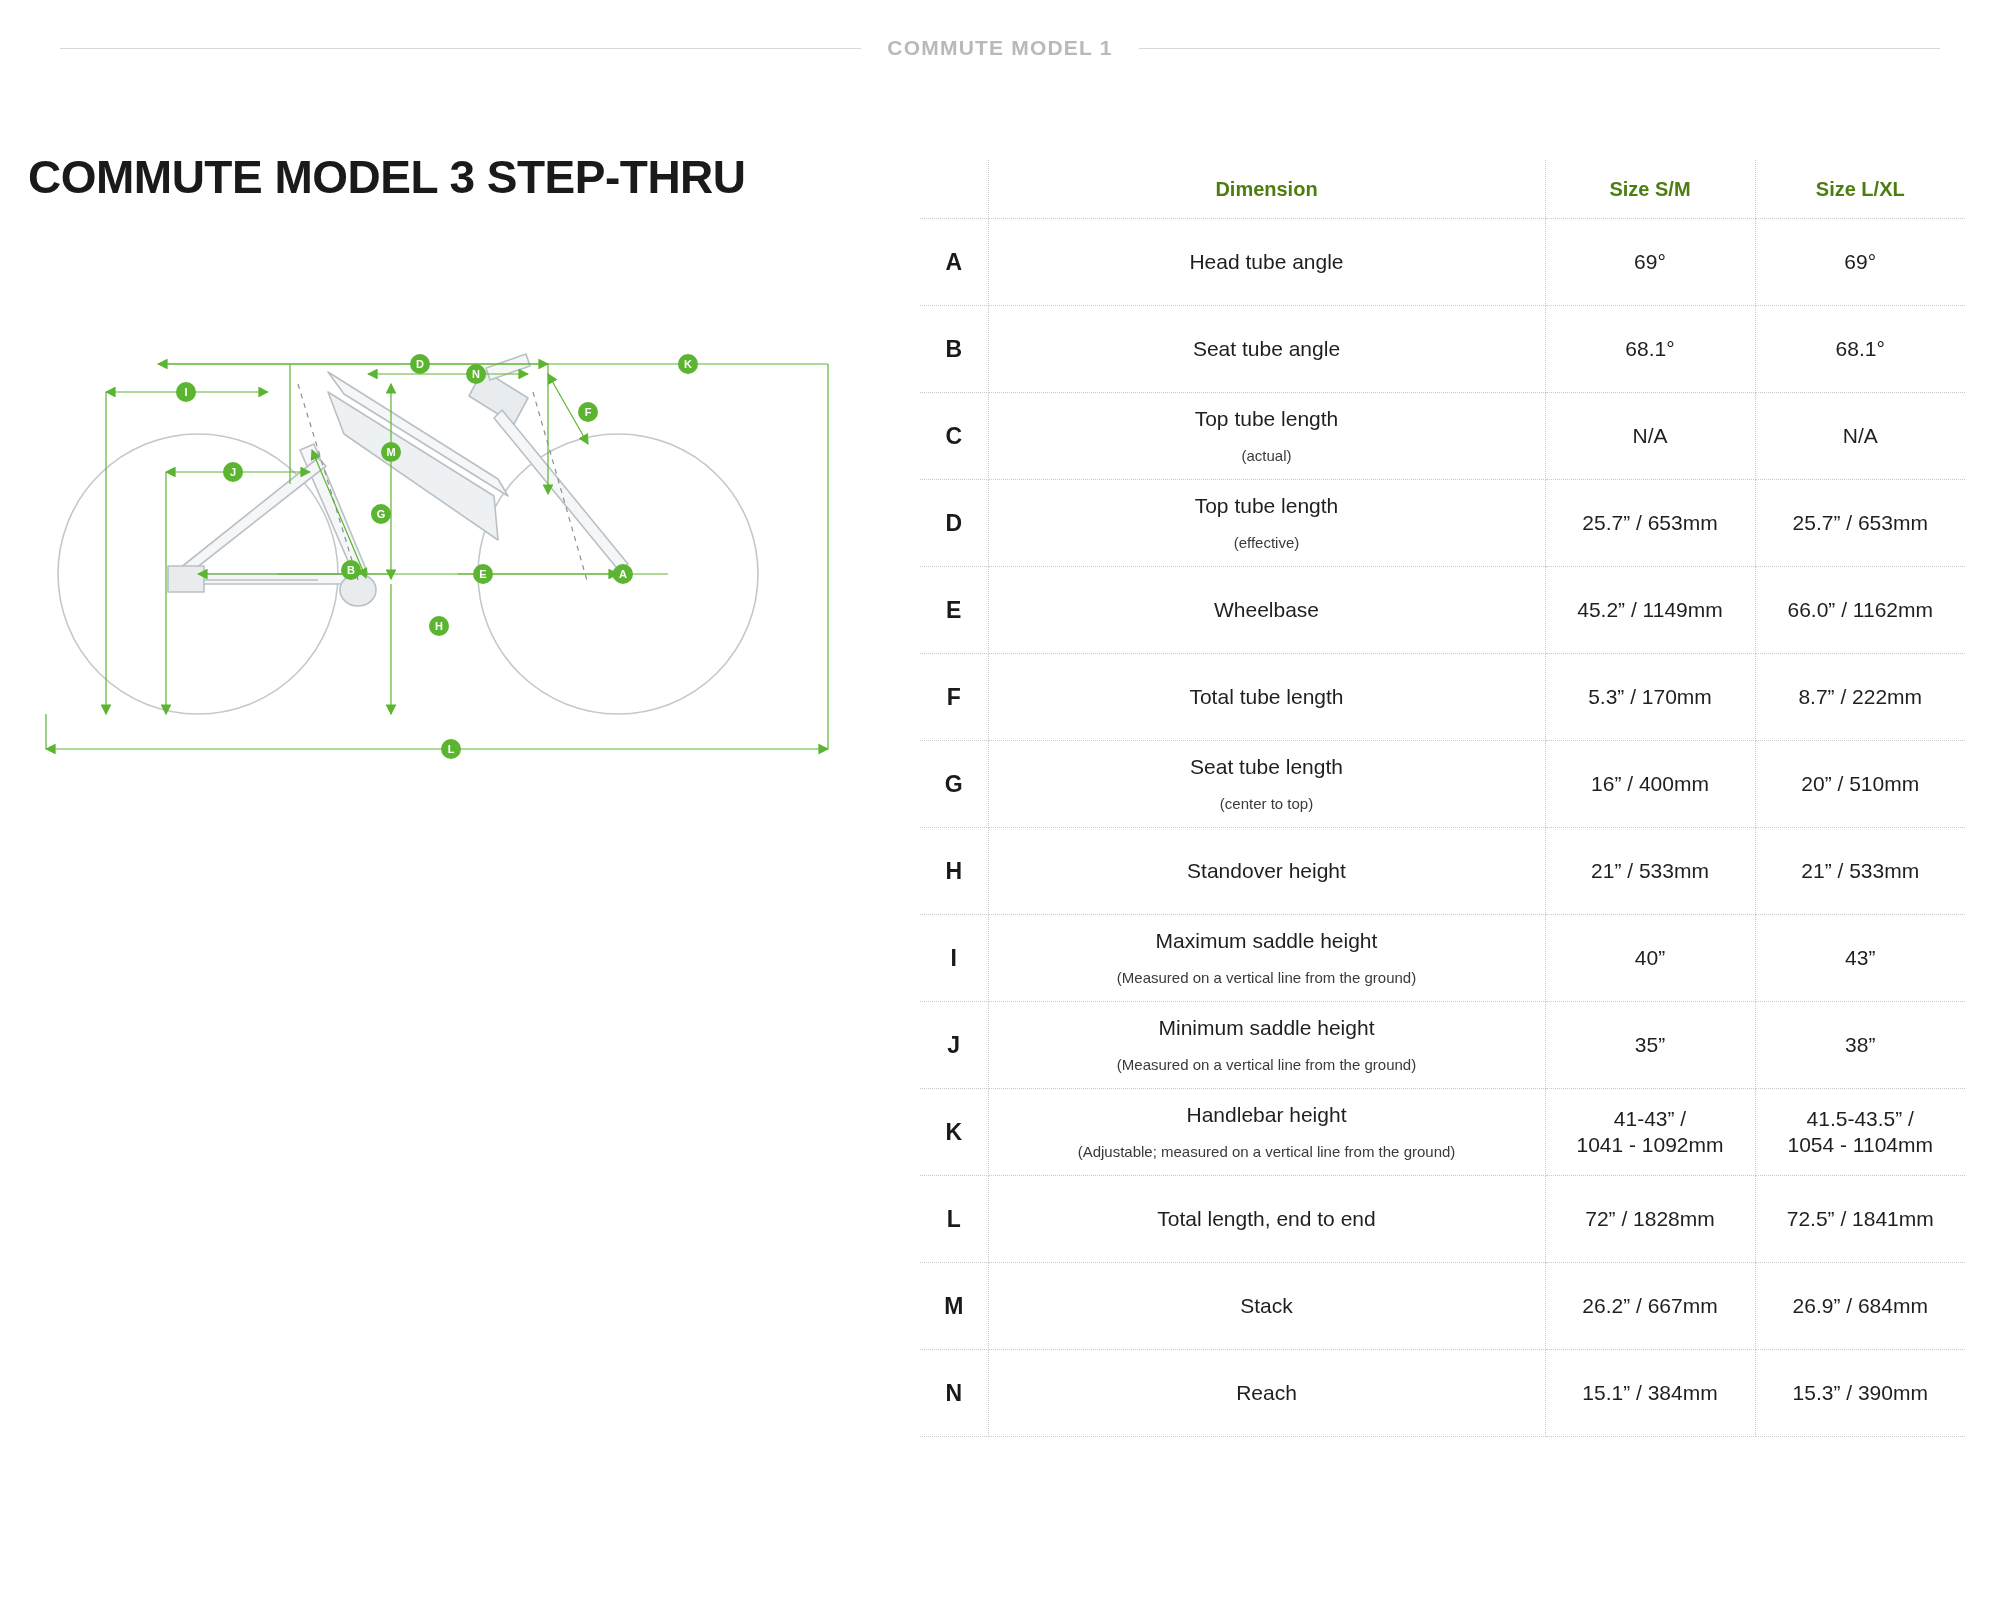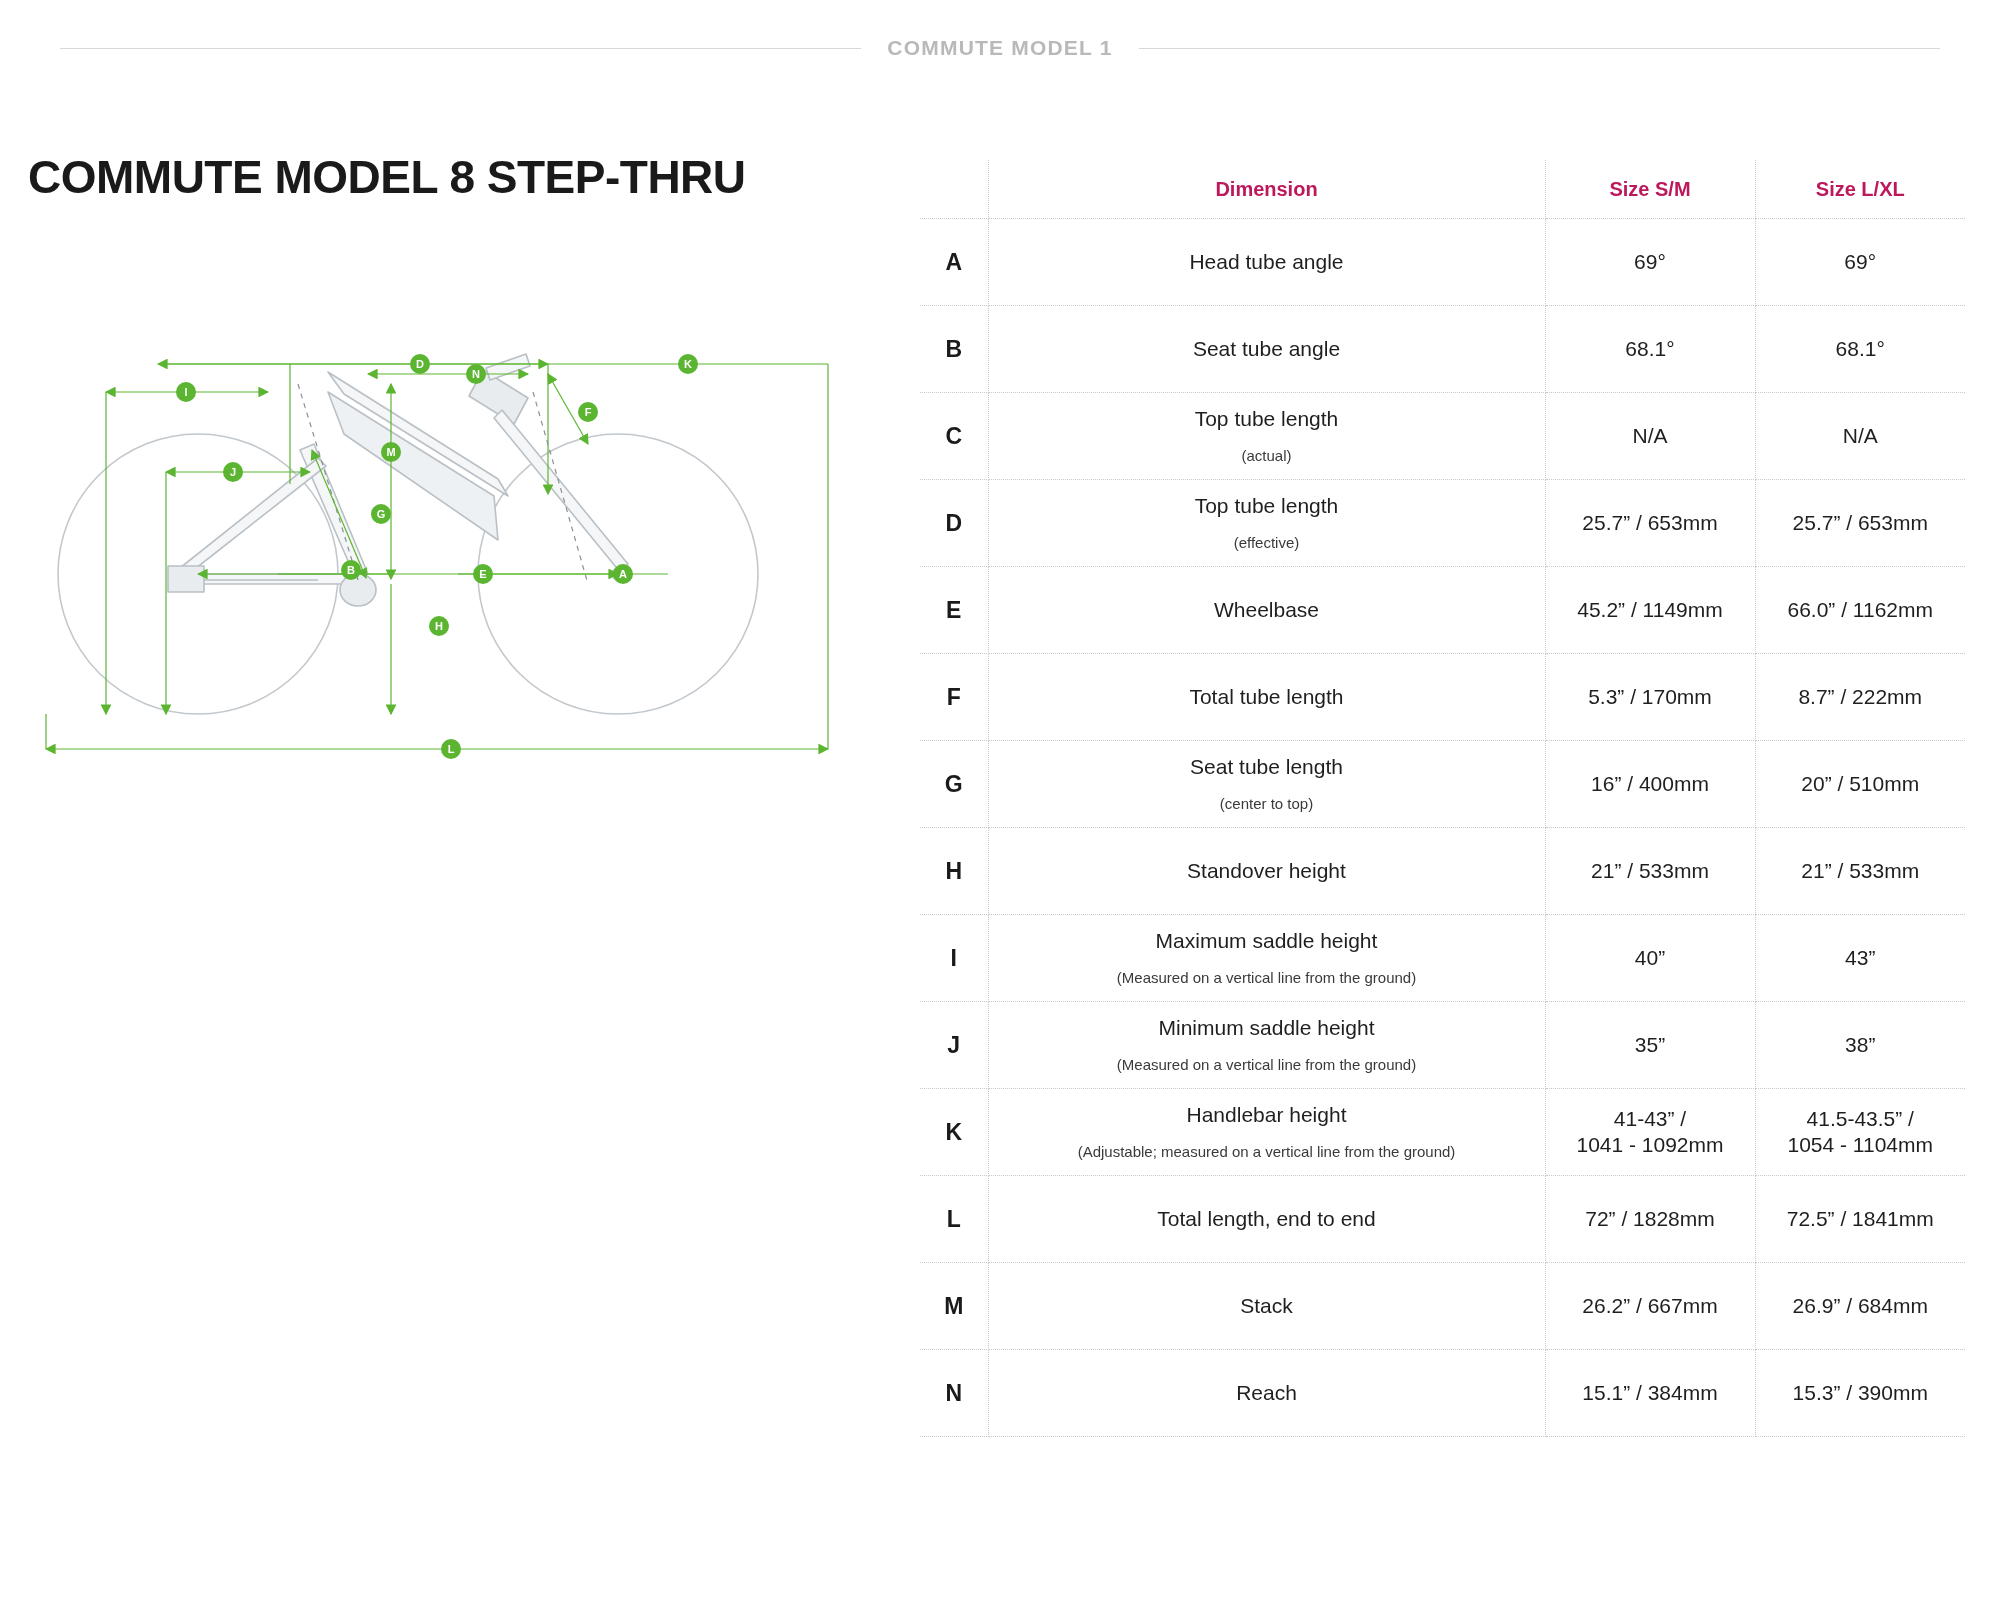--- a/index.html
+++ b/index.html
@@ -86,21 +86,21 @@
   table.spec-table td {
     border-bottom: 1px dotted #c9c9c9;
     padding: 0;
     vertical-align: middle;
     text-align: center;
   }
   table.spec-table thead th {
     height: 58px;
     font-size: 20px;
     font-weight: bold;
-    color: #be185d;
+    color: #4d7c0f;
   }
   table.spec-table thead th.blank { border-bottom: 1px dotted #c9c9c9; }
 
   table.spec-table td.letter {
     font-size: 23px;
     font-weight: bold;
     color: #1a1a1a;
     border-right: 1px dotted #c9c9c9;
   }
   table.spec-table td.dim {
@@ -135,21 +135,21 @@
 </head>
 <body>
 
 <div class="page-header">
   <div class="rule left"></div>
   <div class="header-title">COMMUTE MODEL 1</div>
   <div class="rule right"></div>
 </div>
 
 <div class="left-col">
-  <h1 class="model-title">COMMUTE MODEL 8 STEP-THRU</h1>
+  <h1 class="model-title">COMMUTE MODEL 3 STEP-THRU</h1>
 
   <div class="bike-diagram">
     <svg width="880" height="540" viewBox="0 0 880 540" xmlns="http://www.w3.org/2000/svg">
       <defs>
         <marker id="arrH" markerWidth="9" markerHeight="9" refX="8" refY="4.5" orient="auto">
           <path d="M0,0 L9,4.5 L0,9 z" fill="#5cb531"></path>
         </marker>
         <marker id="arrS" markerWidth="9" markerHeight="9" refX="1" refY="4.5" orient="auto">
           <path d="M9,0 L0,4.5 L9,9 z" fill="#5cb531"></path>
         </marker>

